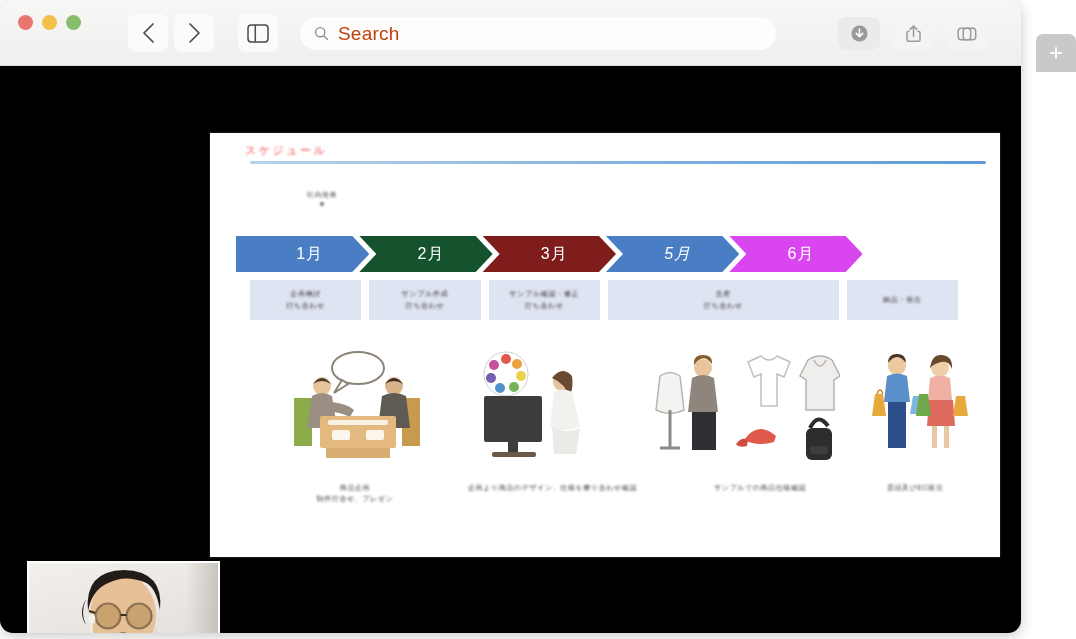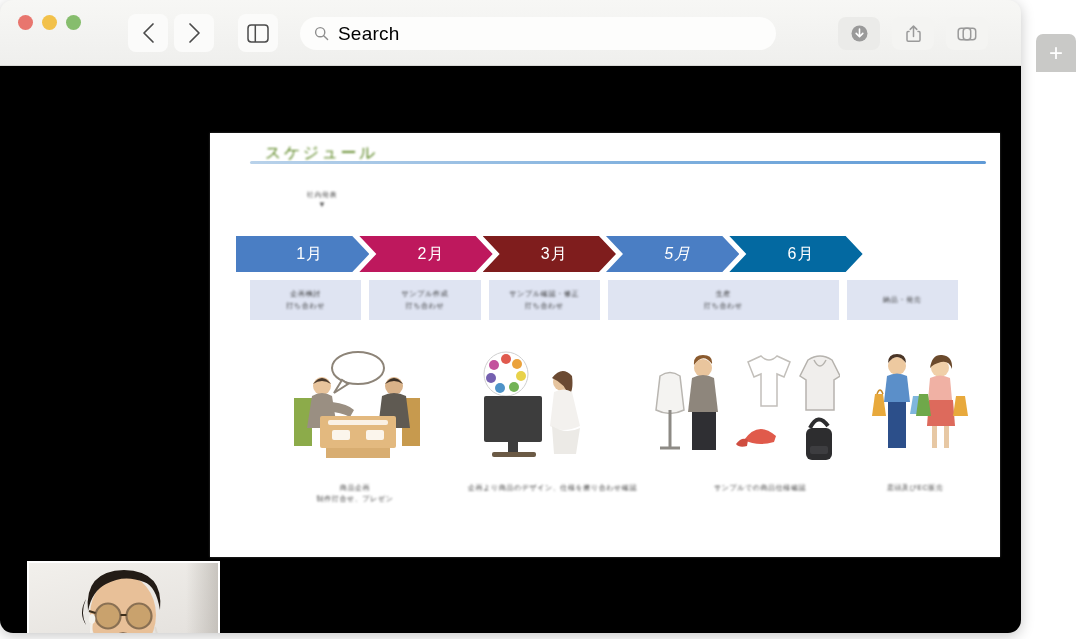--- a/index.html
+++ b/index.html
@@ -83,21 +83,21 @@
     background: #fdfdfc;
     border-radius: 17px;
     display: flex;
     align-items: center;
     padding: 0 14px;
     box-sizing: border-box;
   }
   .search-icon { margin-right: 9px; flex: 0 0 auto; display:block; }
   .search-text {
     font-size: 19px;
-    color: #000000;
+    color: #c2410c;
     letter-spacing: 0.2px;
     line-height: 1;
     white-space: nowrap;
   }
 
   .right-group {
     position: absolute;
     left: 838px; top: 17px;
     display: flex;
     gap: 12px;
@@ -144,23 +144,23 @@
     left: 210px; top: 67px;
     width: 790px;
     height: 424px;
     background: #ffffff;
     box-shadow: 0 0 2px rgba(255,255,255,0.25);
     overflow: hidden;
   }
 
   .slide-title {
     position: absolute;
-    left: 55px; top: 10px;
-    font-size: 16px;
-    color: #4d7c0f;
+    left: 35px; top: 10px;
+    font-size: 11px;
+    color: #ef4444;
     letter-spacing: 2.5px;
     filter: blur(0.9px);
     white-space: nowrap;
   }
   .title-rule {
     position: absolute;
     left: 40px; top: 28px;
     width: 736px; height: 3px;
     background: linear-gradient(to right, #b9d2ea, #7fb0de 55%, #5f9ad6);
     border-radius: 2px;
@@ -369,30 +369,30 @@
 
         <div class="milestone">
           <div class="milestone-label">社内発表</div>
           <div class="milestone-mark">▼</div>
         </div>
 
         <div class="timeline" id="timeline">
             <div class="chev first" style="width: 133.333px; margin-left: 0px; background: rgb(74, 126, 196);">
               <span>1月</span>
             </div>
-            <div class="chev" style="width: 133.333px; margin-left: -14px; background: #be185d;">
+            <div class="chev" style="width: 133.333px; margin-left: -14px; background: #14532d;">
               <span>2月</span>
             </div>
             <div class="chev" style="width: 133.333px; margin-left: -14px; background: #7f1d1d;">
               <span>3月</span>
             </div>
             <div class="chev" style="width: 133.333px; margin-left: -14px; background: rgb(74, 126, 196); font-style: italic;">
               <span>5月</span>
             </div>
-            <div class="chev" style="width: 133.333px; margin-left: -14px; background: #0369a1;">
+            <div class="chev" style="width: 133.333px; margin-left: -14px; background: #d946ef;">
               <span>6月</span>
             </div>
           </div>
 
         <div class="tasks" id="tasks">
             <div class="task" style="left: 3px; width: 111.333px; background: rgb(223, 228, 242);">
               <div class="task-line">企画検討</div>
               <div class="task-line">打ち合わせ</div>
             </div>
             <div class="task" style="left: 122.333px; width: 111.333px; background: rgb(223, 228, 242);">

